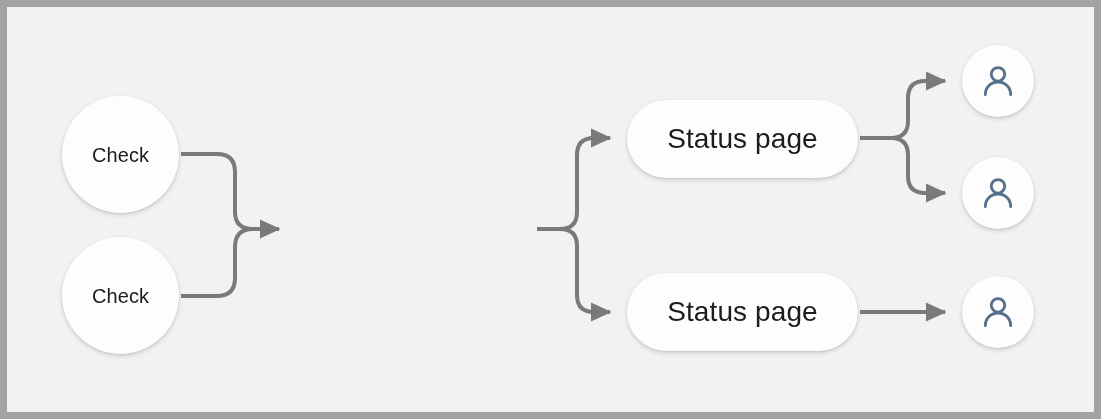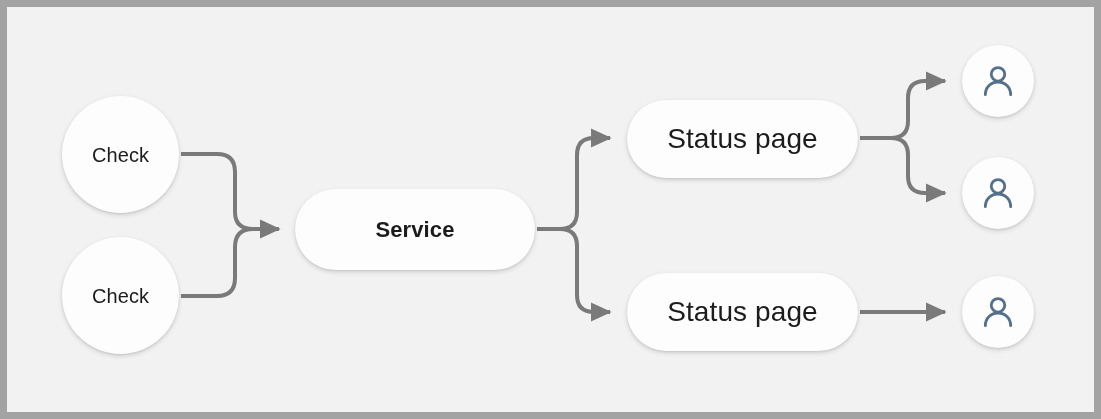--- a/index.html
+++ b/index.html
@@ -122,23 +122,20 @@
   <div class="node-layer">
 
     <div class="node node-check" style="left:55px; top:89px;">
       <span class="node-label">Check</span>
     </div>
 
     <div class="node node-check" style="left:55px; top:230px;">
       <span class="node-label">Check</span>
     </div>
 
-    <div class="node node-service" style="left:288px; top:182px;">
-      <span class="node-label">Service</span>
-    </div>
 
     <div class="node node-status" style="left:620px; top:93px;">
       <span class="node-label">Status page</span>
     </div>
 
     <div class="node node-status" style="left:620px; top:266px;">
       <span class="node-label">Status page</span>
     </div>
 
     <div class="node node-user" style="left:955px; top:38px;">

